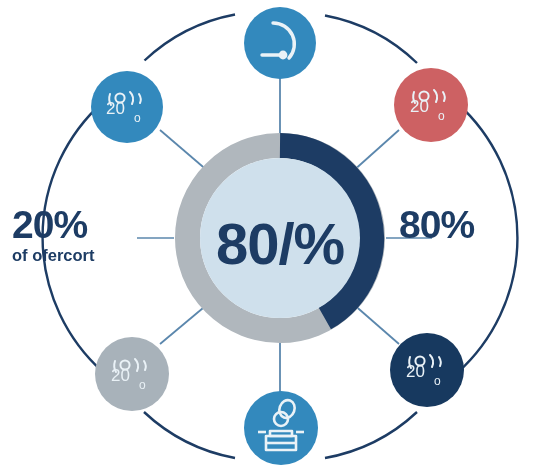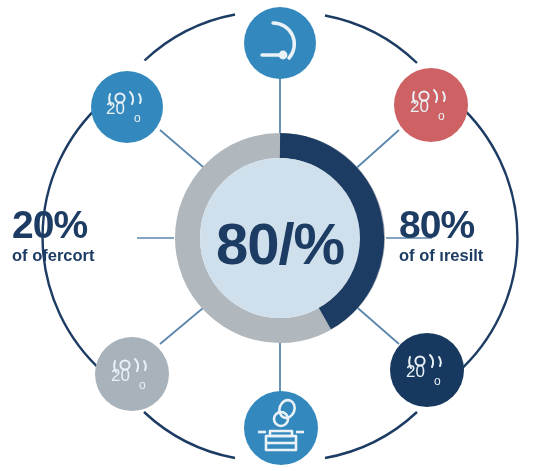--- a/index.html
+++ b/index.html
@@ -202,21 +202,20 @@
 
   <div id="center-value">80/%</div>
 
   <div class="side-label" id="label-left">
     <span class="big">20%</span>
     <span class="sub">of ofercort</span>
   </div>
 
   <div class="side-label" id="label-right">
     <span class="big">80%</span>
-    <span class="sub">of of ıresilt</span>
   </div>
 
   <div class="node-badge-text" style="left:106px; top:100px;">20</div>
   <div class="node-badge-mark" style="left:134px; top:112px;">o</div>
 
   <div class="node-badge-text" style="left:410px; top:98px;">20</div>
   <div class="node-badge-mark" style="left:438px; top:110px;">o</div>
 
   <div class="node-badge-text" style="left:406px; top:363px;">20</div>
   <div class="node-badge-mark" style="left:434px; top:375px;">o</div>

